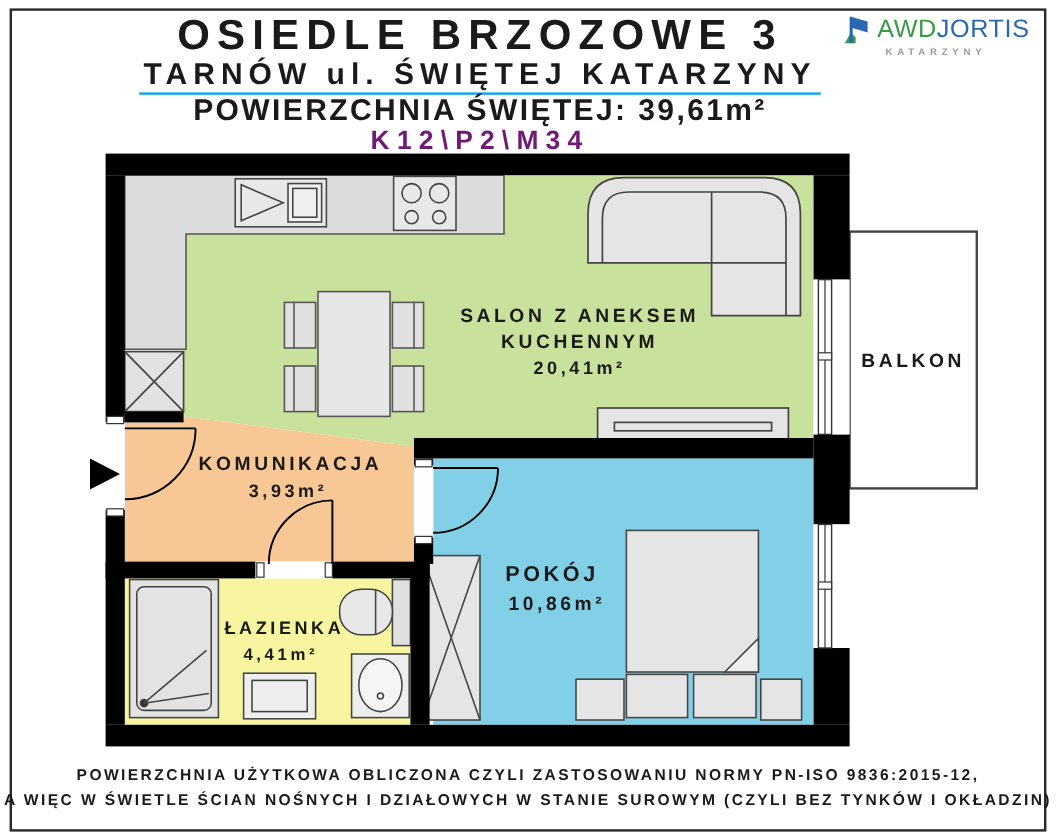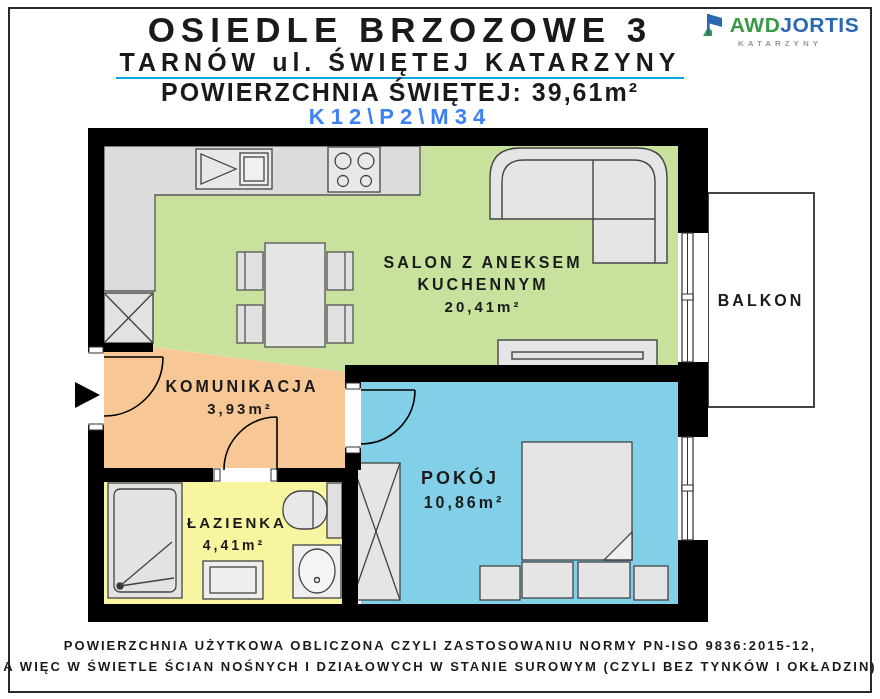--- a/index.html
+++ b/index.html
@@ -9,36 +9,36 @@
   }
   .page-border{position:absolute;left:8px;top:7px;right:8px;bottom:6px;border:2px solid #2a2a2a;pointer-events:none;}
   .hdr{position:absolute;left:0;width:800px;text-align:center;white-space:nowrap;font-weight:700;}
   .hdr-title{top:10px;font-size:35px;letter-spacing:6px;}
   .hdr-sub{top:48px;font-size:25px;letter-spacing:5px;}
   .hdr-sub span{border-bottom:2px solid #0ea5e9;padding:0 4px 1px 4px;}
   .hdr-area{top:78px;font-size:25px;letter-spacing:2px;}
   .hdr-unit{top:104px;font-size:22px;letter-spacing:6px;}
   .logo{position:absolute;top:12px;right:20px;width:160px;text-align:center;}
   .logo-row{display:flex;align-items:center;justify-content:center;gap:3px;}
-  .logo-name{font-size:21px;font-weight:700;letter-spacing:0.5px;}
+  .logo-name{font-size:21px;font-weight:400;letter-spacing:0.5px;}
   .logo-tag{font-size:8px;letter-spacing:4px;color:#9a9a9a;font-weight:700;margin-top:1px;}
   .ftr{position:absolute;left:0;width:880px;text-align:center;white-space:nowrap;font-weight:700;font-size:13px;letter-spacing:2px;}
   .ftr-1{top:638px;}
   .ftr-2{top:659px;}
   svg text{font-family:"Liberation Sans", sans-serif;font-weight:700;fill:#1a1a1a;}
 </style>
 </head>
 <body>
 
 <div class="page-border"></div>
 
 <div class="hdr hdr-title">OSIEDLE BRZOZOWE 3</div>
 <div class="hdr hdr-sub"><span>TARNÓW ul. ŚWIĘTEJ KATARZYNY</span></div>
 <div class="hdr hdr-area">POWIERZCHNIA ŚWIĘTEJ: 39,61m²</div>
-<div class="hdr hdr-unit" style="color: #3b82f6;">K12\P2\M34</div>
+<div class="hdr hdr-unit" style="color: #701a75;">K12\P2\M34</div>
 
 <div class="logo">
   <div class="logo-row">
     <svg width="26" height="26" viewBox="0 0 26 26">
       <polygon points="2,24 7,15 11,19 11,24" fill="#3a9a45"></polygon>
       <polygon points="7,2 21,6 21,15 7,11" fill="#2a68b2"></polygon>
       <rect x="6" y="2" width="2.6" height="22" fill="#2a68b2"></rect>
     </svg>
     <span class="logo-name"><span style="color: rgb(58, 154, 69);">AWD</span><span style="color: rgb(42, 104, 178);">JORTIS</span></span>
   </div>

